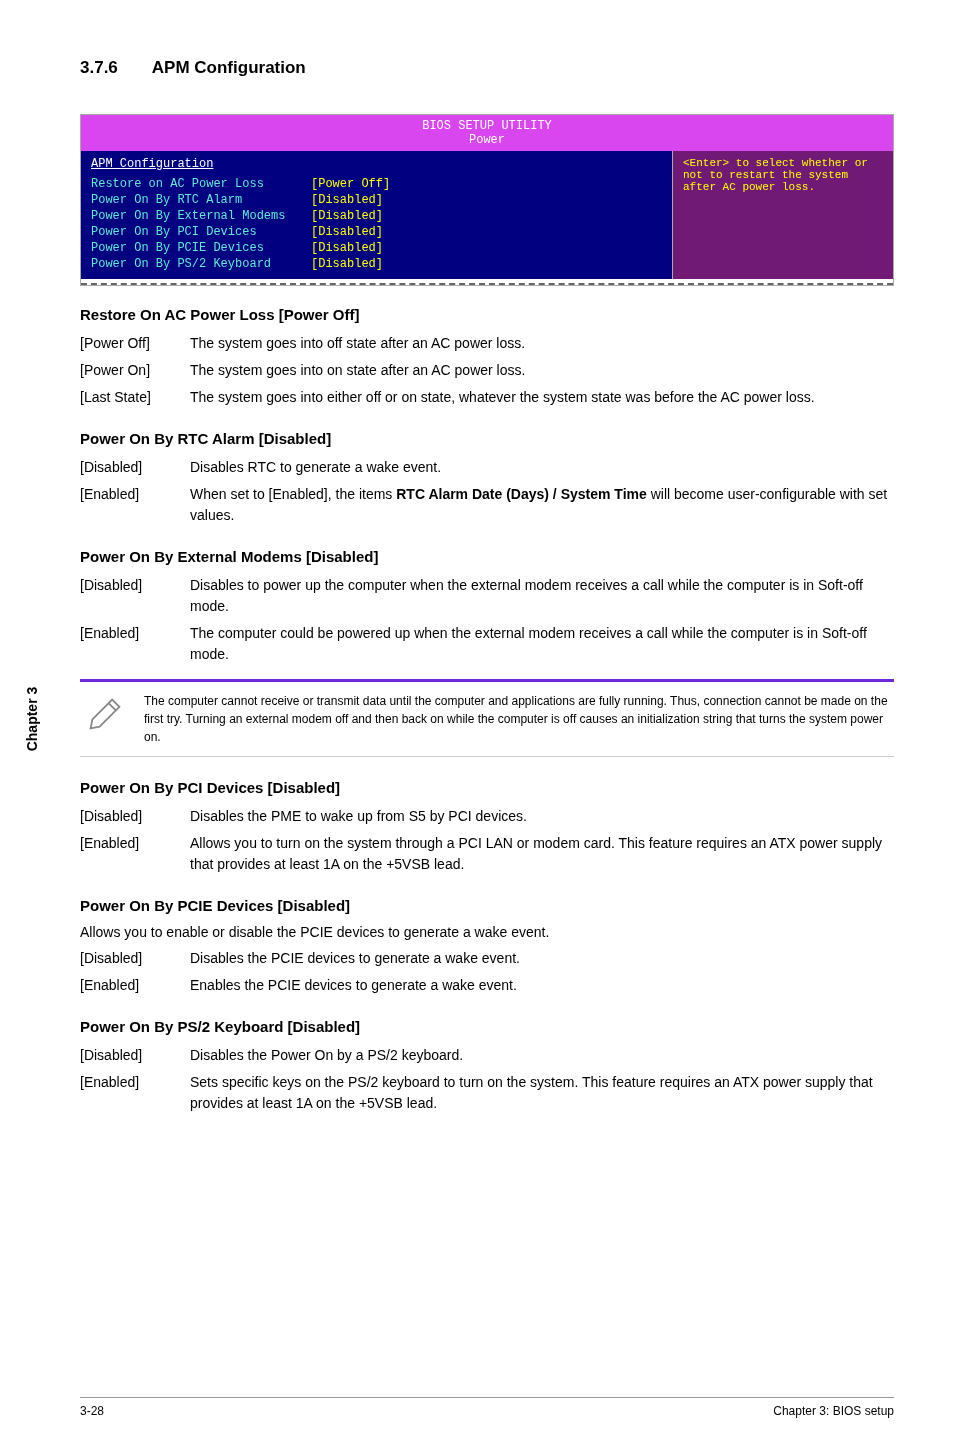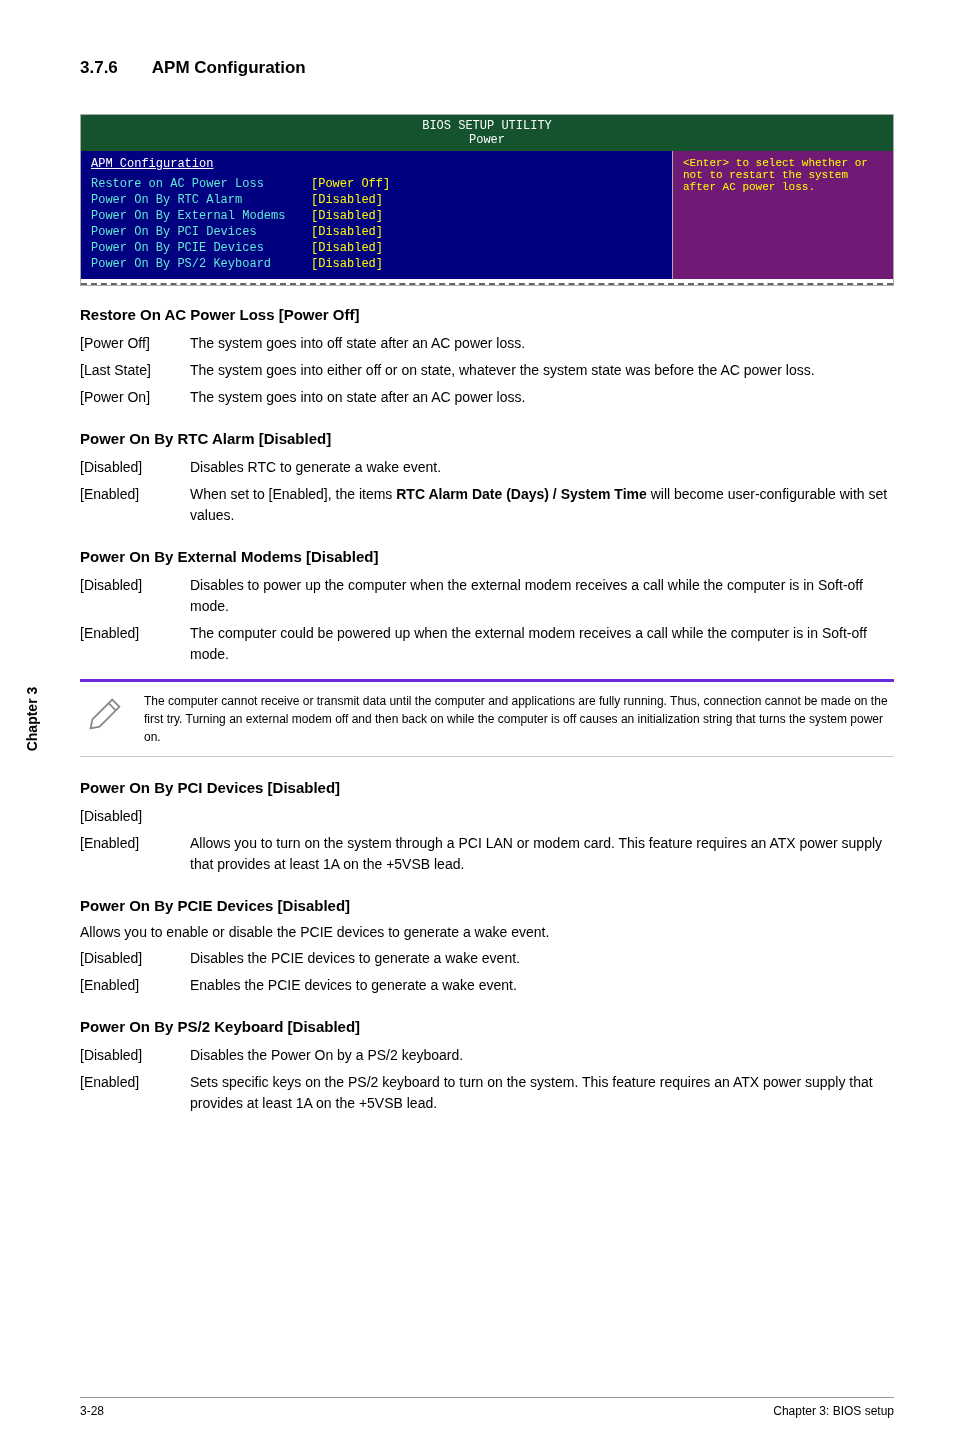--- a/index.html
+++ b/index.html
@@ -39,21 +39,21 @@
 
     
     .bios-box {
       border: 1px solid #aaa;
       margin-bottom: 20px;
       font-family: 'Courier New', monospace;
       font-size: 12px;
     }
 
     .bios-header {
-      background: #14532d;
+      background: #d946ef;
       color: #fff;
       text-align: center;
       padding: 4px 6px;
       font-family: 'Courier New', monospace;
       font-size: 12px;
     }
 
     .bios-body {
       display: flex;
       background: #000080;
@@ -244,26 +244,26 @@
 </div>
 
 <div class="content-section">
   <div class="subsection-title">Restore On AC Power Loss [Power Off]</div>
   <div class="definition-list">
     <div class="definition-item">
       <span class="def-term">[Power Off]</span>
       <span class="def-desc">The system goes into off state after an AC power loss.</span>
     </div>
     <div class="definition-item">
+      <span class="def-term">[Power On]</span>
+      <span class="def-desc">The system goes into on state after an AC power loss.</span>
+    </div>
+    <div class="definition-item">
       <span class="def-term">[Last State]</span>
       <span class="def-desc">The system goes into either off or on state, whatever the system state was before the AC power loss.</span>
-    </div>
-    <div class="definition-item">
-      <span class="def-term">[Power On]</span>
-      <span class="def-desc">The system goes into on state after an AC power loss.</span>
     </div>
   </div>
 </div>
 
 <div class="content-section">
   <div class="subsection-title">Power On By RTC Alarm [Disabled]</div>
   <div class="definition-list">
     <div class="definition-item">
       <span class="def-term">[Disabled]</span>
       <span class="def-desc">Disables RTC to generate a wake event.</span>
@@ -297,20 +297,21 @@
     </div>
     <div class="note-text">The computer cannot receive or transmit data until the computer and applications are fully running. Thus, connection cannot be made on the first try. Turning an external modem off and then back on while the computer is off causes an initialization string that turns the system power on.</div>
   </div>
 </div>
 
 <div class="content-section">
   <div class="subsection-title">Power On By PCI Devices [Disabled]</div>
   <div class="definition-list">
     <div class="definition-item">
       <span class="def-term">[Disabled]</span>
+      <span class="def-desc">Disables the PME to wake up from S5 by PCI devices.</span>
     </div>
     <div class="definition-item">
       <span class="def-term">[Enabled]</span>
       <span class="def-desc">Allows you to turn on the system through a PCI LAN or modem card. This feature requires an ATX power supply that provides at least 1A on the +5VSB lead.</span>
     </div>
   </div>
 </div>
 
 <div class="content-section">
   <div class="subsection-title">Power On By PCIE Devices [Disabled]</div>

